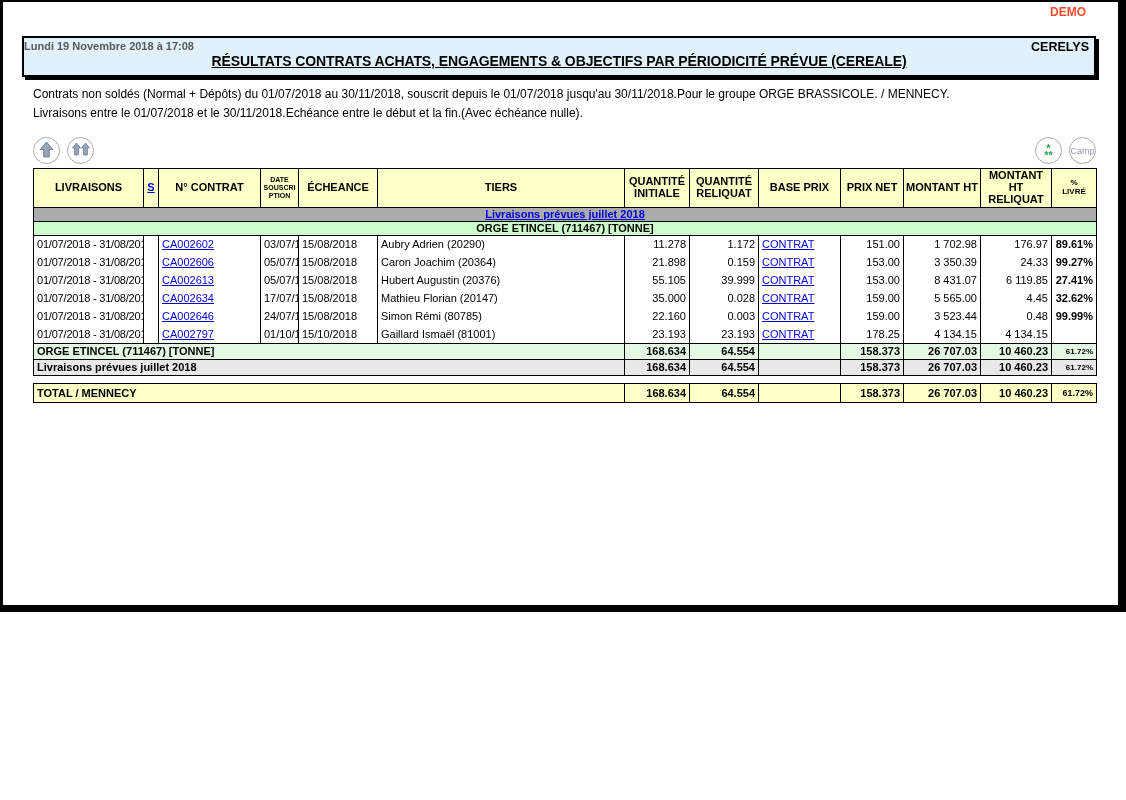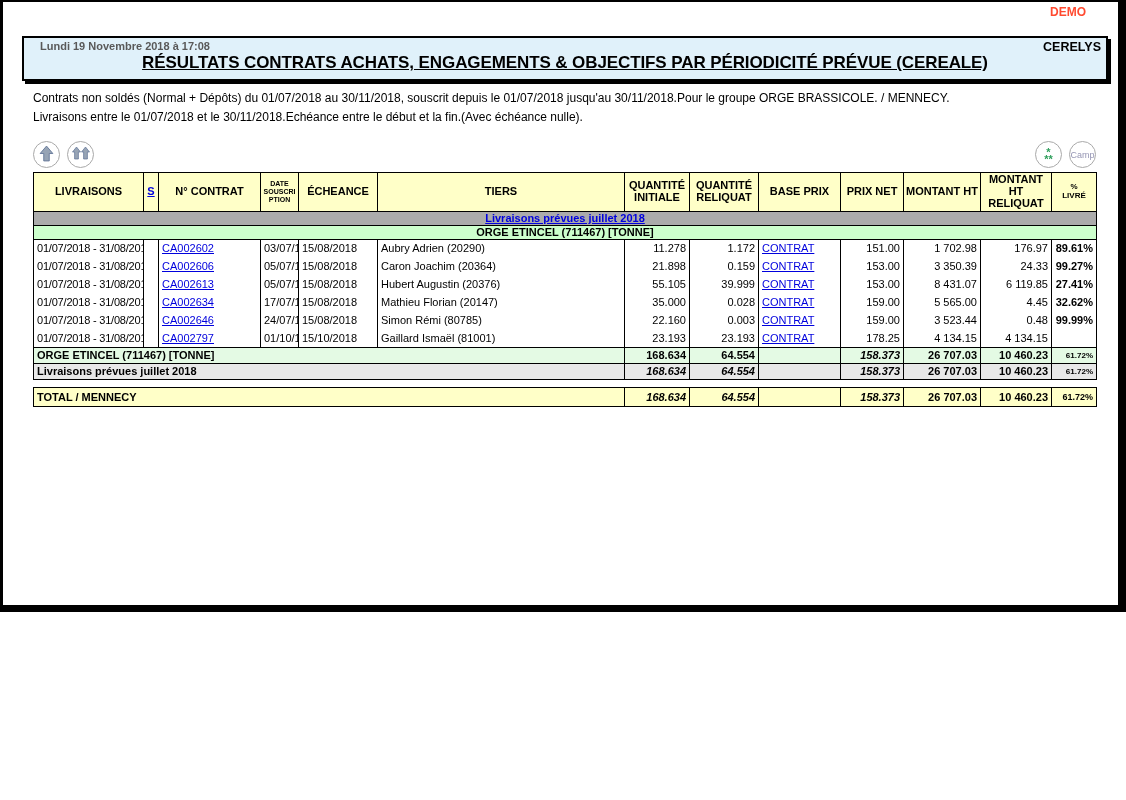--- a/index.html
+++ b/index.html
@@ -7,25 +7,25 @@
     --summary-green:#E4FAE4; --summary-gray:#E8E8E8; --total-bg:#FFFFC8;
     --link:#0000DD; --demo:#FF4A30; --panel-bg:#E0F1FA; --date-text:#595959;
   }
   *{box-sizing:border-box; margin:0; padding:0;}
   html,body{background:#fff;}
   body{width:1126px; height:800px; font-family:"Liberation Sans",sans-serif;}
   .frame{width:1126px; height:612px; border:solid #000; border-width:2px 8px 7px 3px;
          position:relative; background:#fff; overflow:hidden;}
   .corner-box{position:absolute; left:-3px; bottom:-7px; width:11px; height:7px; background:#8F8F8F;}
   .demo{position:absolute; top:3px; right:32px; color:var(--demo); font-weight:bold; font-size:12px;}
-  .title-box{margin:34px 10px 0 19px; background:var(--panel-bg); border:2px solid #000;
-             box-shadow:3px 3px 0 0 #000; position:relative; padding:2px 16px 6px;}
+  .title-box{margin:34px 22px 0 19px; background:var(--panel-bg); border:2px solid #000;
+             box-shadow:3px 3px 0 0 #000; position:relative; padding:2px 0 6px;}
   .report-date{font-size:11px; font-weight:bold; color:var(--date-text);}
   .brand{position:absolute; top:2px; right:5px; font-size:12.5px; font-weight:bold; color:#000000;}
-  .report-title{text-align:center; font-size:17px; font-weight:bold; text-decoration:underline;
+  .report-title{text-align:center; font-size:14px; font-weight:bold; text-decoration:underline;
                 margin-top:1px; letter-spacing:-0.1px; color:#000;}
   .description{margin:8px 30px 0 30px; font-size:12px; line-height:19px; color:#000;}
   .toolbar{margin:14px 0 4px 30px; width:1063px; display:flex; justify-content:space-between; align-items:center;}
   .tb-group{display:flex; gap:7px;}
   .circle{width:27px; height:27px; border-radius:50%; border:1px solid #A9A9A9; background:#fff;
           display:flex; align-items:center; justify-content:center; padding:0; cursor:pointer;}
   .stars-txt{white-space:pre-line; color:#2E9E5B; font-weight:bold; font-size:11px; line-height:7px;
              text-align:center; display:block; padding-top:3px;}
   .camp-txt{font-size:9px; color:#9696B4;}
   .report-table{border-collapse:collapse; table-layout:fixed; width:1063px; margin-left:30px;}
@@ -43,21 +43,21 @@
                 height:18px; padding:0 3px; white-space:nowrap; overflow:hidden; color:#000;}
   td.c-liv{font-size:10px; padding:0 2px; letter-spacing:-0.2px;}
   td.c-dat{text-align:right; font-size:10px;}
   td.c-num{text-align:right;}
   td.c-pct{text-align:right; font-size:8px; font-weight:bold; padding:0 2px;}
   tr.sum td{border:1px solid #000; font-weight:bold; font-size:11px; height:16px; padding:0 3px;
             white-space:nowrap; overflow:hidden; color:#000;}
   tr.sum td.c-pct{font-size:8px;}
   tr.sum-green td{background:var(--summary-green);}
   tr.sum-gray td{background:var(--summary-gray);}
-  .i{font-style:italic;}
+  .i{}
   tr.total td{background:var(--total-bg); border:1px solid #000; font-weight:bold; font-size:11px;
               height:19px; padding:0 3px; white-space:nowrap; overflow:hidden; color:#000;}
   tr.total td.c-pct{font-size:9px;}
 </style>
 </head>
 <body>
 
 <div class="frame">
   <div class="demo">DEMO</div>
 

